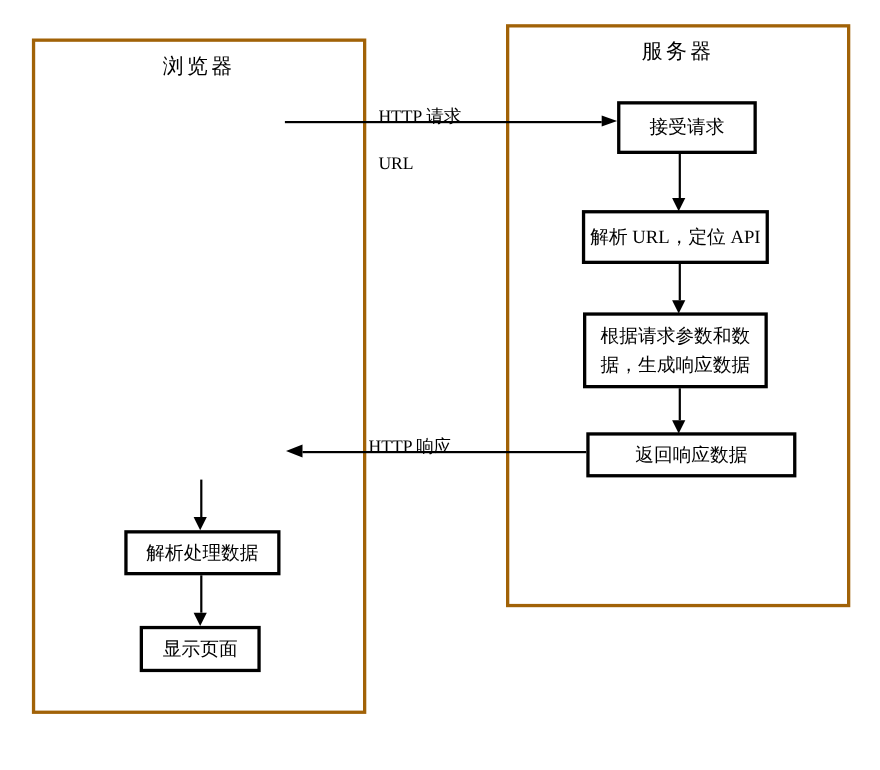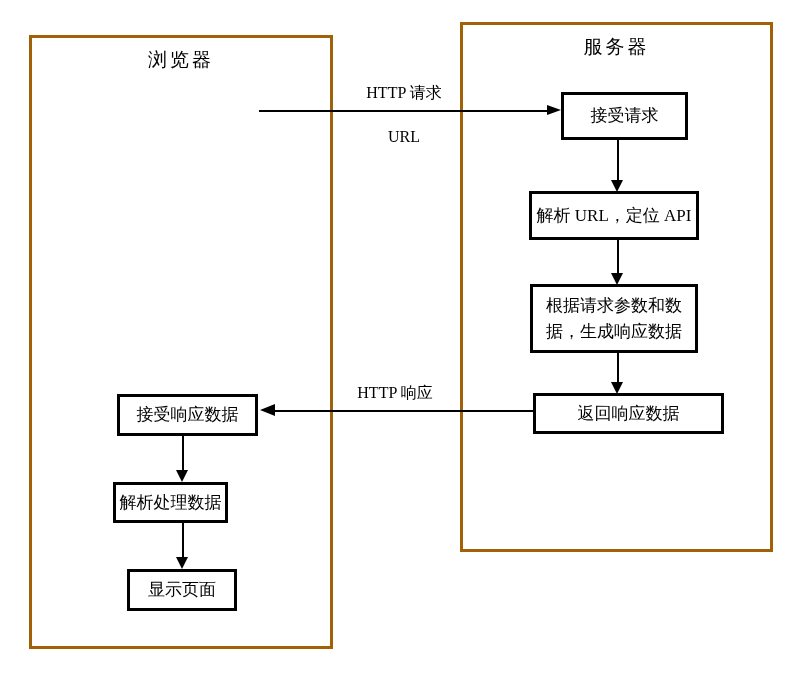--- a/index.html
+++ b/index.html
@@ -36,21 +36,21 @@
     flex-direction: column;
     align-items: center;
     justify-content: center;
     text-align: center;
     font-size: 17px;
     line-height: 26px;
     white-space: nowrap;
   }
   .n-send-request      { left: 118px; top: 79px;  width: 141px; height: 80px; }
   .n-receive-response  { left: 117px; top: 394px; width: 141px; height: 42px; }
-  .n-parse-process     { left: 113px; top: 482px; width: 115px; height: 41px; }
+  .n-parse-process     { left: 113px; top: 482px; width: 142px; height: 41px; }
   .n-display-page      { left: 127px; top: 569px; width: 110px; height: 42px; }
   .n-accept-request    { left: 561px; top: 92px;  width: 127px; height: 48px; }
   .n-parse-url         { left: 529px; top: 191px; width: 170px; height: 49px; }
   .n-generate-response { left: 530px; top: 284px; width: 168px; height: 69px; }
   .n-return-response   { left: 533px; top: 393px; width: 191px; height: 41px; }
 
   .hline, .vline { position: absolute; background: #000000; }
   .hline { height: 1.5px; }
   .vline { width: 1.5px; }
   .arr { position: absolute; width: 0; height: 0; }
@@ -64,44 +64,41 @@
     border-bottom: 6.5px solid transparent;
     border-right: 15px solid #000000;
   }
   .arr-down {
     border-left: 6px solid transparent;
     border-right: 6px solid transparent;
     border-top: 12px solid #000000;
   }
   .edge-label {
     position: absolute;
-    text-align: center;
     font-size: 16px;
     white-space: nowrap;
+    margin-top: 13px;
   }
   .l-http-request { left: 344px; top: 83px;  width: 120px; }
   .l-url          { left: 344px; top: 128px; width: 120px; }
   .l-http-response{ left: 335px; top: 383px; width: 120px; }
 </style>
 </head>
 <body>
 
 <div class="canvas">
 
   <div class="panel panel-browser">
     <div class="panel-title">浏览器</div>
   </div>
 
   <div class="panel panel-server">
     <div class="panel-title">服务器</div>
   </div>
 
-  <div class="node n-receive-response">
-    <span>接受响应数据</span>
-  </div>
   <div class="node n-parse-process">
     <span>解析处理数据</span>
   </div>
   <div class="node n-accept-request">
     <span>接受请求</span>
   </div>
 
   <div class="node n-display-page">
     <span>显示页面</span>
   </div>

